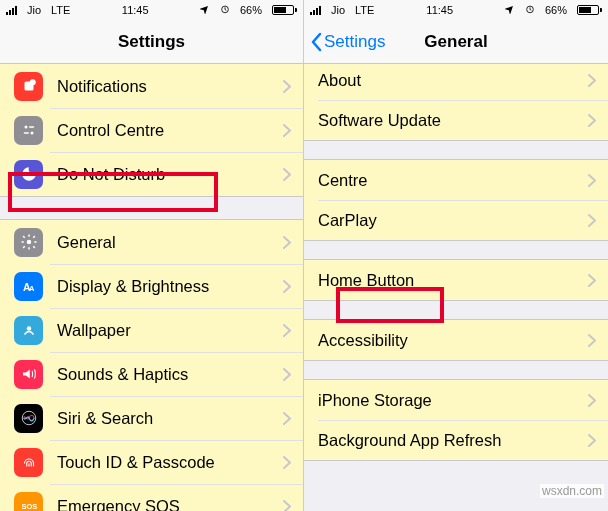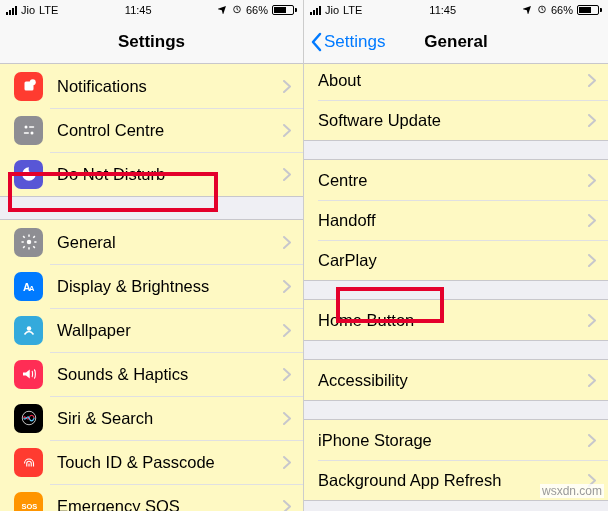--- a/index.html
+++ b/index.html
@@ -20,21 +20,21 @@
     height: 20px;
     background: #f8f8f8;
     display: flex;
     align-items: center;
     justify-content: space-between;
     padding: 0 6px;
     font-size: 11px;
     font-weight: 500;
     color: #000;
   }
-  .sb-left, .sb-right { display: flex; align-items: center; gap: 4px; }
+  .sb-left, .sb-right { display: flex; align-items: center; gap: 10px; }
   .signal { display: inline-flex; align-items: flex-end; gap: 1px; }
   .signal span { width: 2px; background: #000; display: inline-block; }
   .signal span:nth-child(1){height:3px}
   .signal span:nth-child(2){height:5px}
   .signal span:nth-child(3){height:7px}
   .signal span:nth-child(4){height:9px}
   .battery { display: inline-flex; align-items: center; }
   .battery-body { width: 22px; height: 10px; border: 1px solid #000; border-radius: 2px; position: relative; }
   .battery-fill { position: absolute; left: 1px; top: 1px; bottom: 1px; width: 60%; background: #000; }
   .battery-tip { width: 2px; height: 4px; background: #000; margin-left: 1px; border-radius: 0 1px 1px 0; }
@@ -377,28 +377,20 @@
         <div class="group tight" style="margin-top: 18px;">
           <div class="row" style="min-height: 40px;">
             <span class="row-label">Centre</span>
             <span class="chevron">
               <svg viewBox="0 0 8 13">
                 <path d="M1 1 L7 6.5 L1 12" stroke="#c7c7cc" stroke-width="2" fill="none" stroke-linecap="round" stroke-linejoin="round"></path>
               </svg>
             </span>
           </div>
           <div class="row" style="min-height: 40px;">
-            <span class="row-label">Handoff</span>
-            <span class="chevron">
-              <svg viewBox="0 0 8 13">
-                <path d="M1 1 L7 6.5 L1 12" stroke="#c7c7cc" stroke-width="2" fill="none" stroke-linecap="round" stroke-linejoin="round"></path>
-              </svg>
-            </span>
-          </div>
-          <div class="row" style="min-height: 40px;">
             <span class="row-label">CarPlay</span>
             <span class="chevron">
               <svg viewBox="0 0 8 13">
                 <path d="M1 1 L7 6.5 L1 12" stroke="#c7c7cc" stroke-width="2" fill="none" stroke-linecap="round" stroke-linejoin="round"></path>
               </svg>
             </span>
           </div>
         </div>
         <div class="group tight" style="margin-top: 18px;">
           <div class="row" style="min-height: 40px;">

